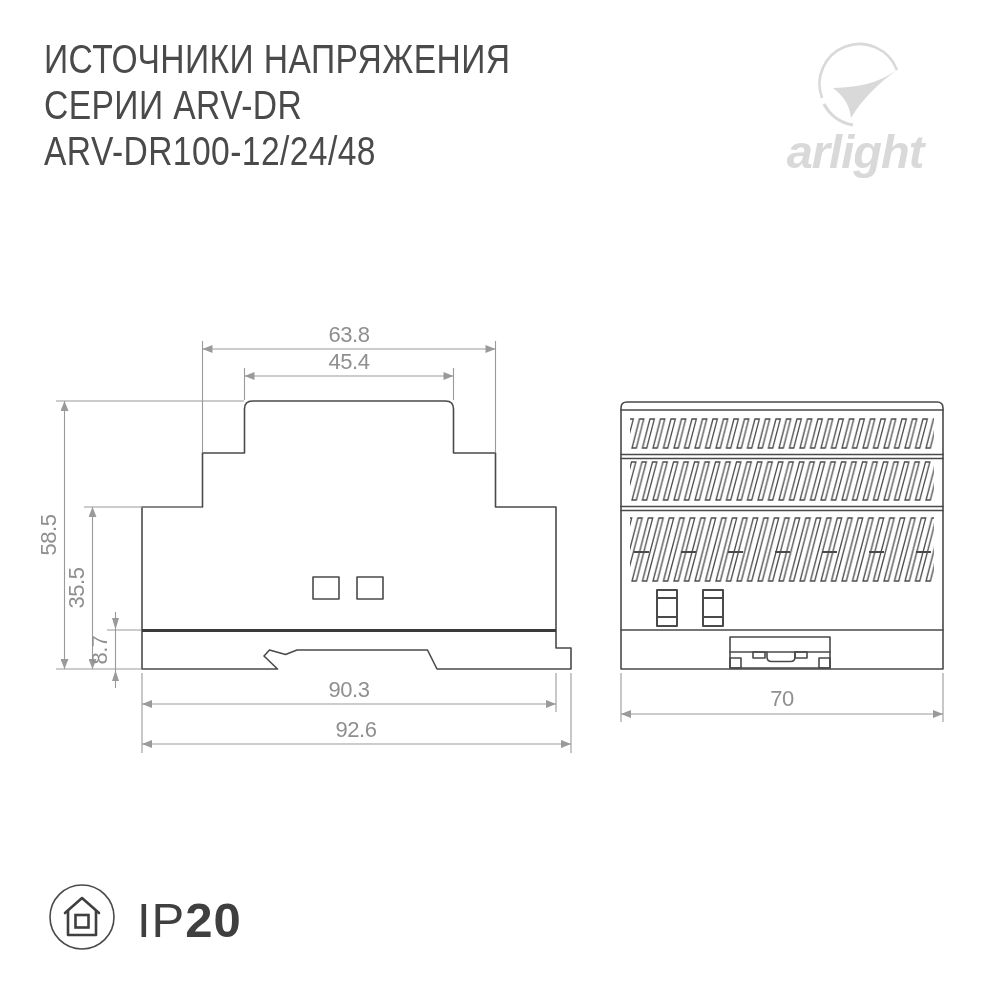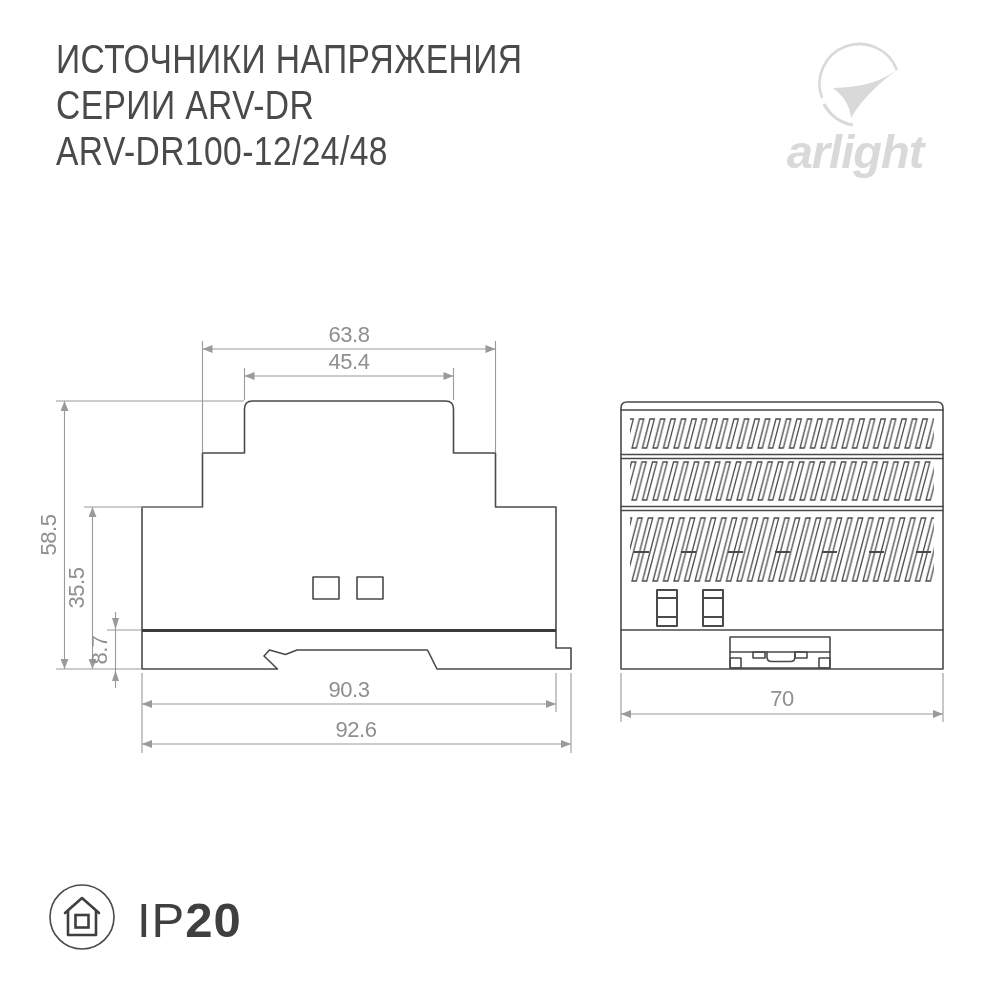--- a/index.html
+++ b/index.html
@@ -1,19 +1,19 @@
 <!DOCTYPE html>
 <html><head>
 <meta charset="utf-8">
 <style>
   html,body{margin:0;padding:0;background:#ffffff;}
   .page{position:relative;width:1000px;height:1000px;background:#ffffff;overflow:hidden;
         font-family:"Liberation Sans",sans-serif;}
   
-  .title{position:absolute;left:44px;top:36px;color:#4a4a4a;margin-left:12px;}
+  .title{position:absolute;left:44px;top:36px;color:#4a4a4a;}
   .title .tline{font-size:40px;line-height:46px;font-weight:400;letter-spacing:.5px;
         transform:scaleX(.84);transform-origin:left center;white-space:nowrap;}
   .logo{position:absolute;left:745px;top:30px;width:220px;height:150px;}
   
   .draw{position:absolute;left:0;top:0;width:1000px;height:1000px;}
   .dev{stroke:#4a4a4a;stroke-width:1.6;fill:none;stroke-linejoin:round;stroke-linecap:round;}
   .dev2{stroke:#4a4a4a;stroke-width:2;fill:none;stroke-linejoin:round;}
   .thick{stroke:#3a3a3a;stroke-width:3.2;}
   .dim{stroke:#9a9a9a;stroke-width:1.1;fill:none;}
   .dimtxt{fill:#8f8f8f;font-size:22px;letter-spacing:-.5px;font-family:"Liberation Sans",sans-serif;}

